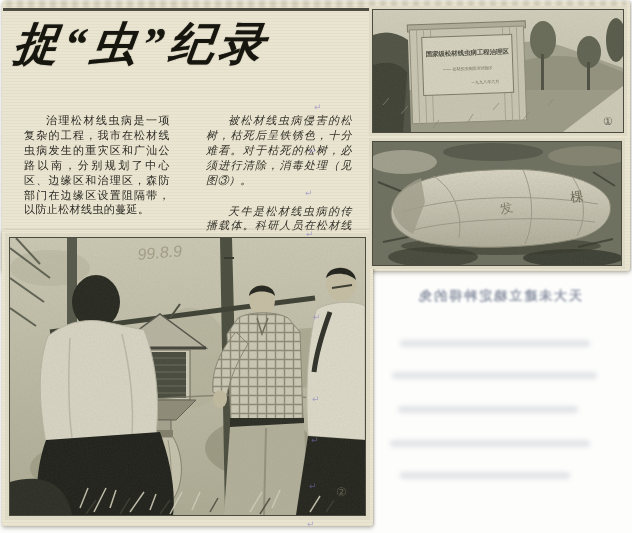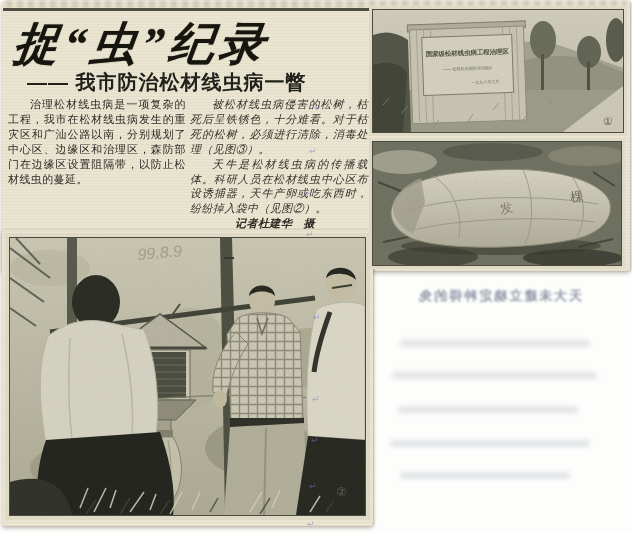--- a/index.html
+++ b/index.html
@@ -33,21 +33,21 @@
     position:absolute; left:27px; top:69px; width:330px;
     font-weight:bold; font-size:20px; letter-spacing:1px; color:#21211b; white-space:nowrap;
   }
   .col{
     position:absolute; top:97px; width:178px;
     font-size:11px; line-height:14.9px; color:#2b2a24; text-align:justify;
     letter-spacing:.4px;
   }
   .col-left{left:8px;}
   .col-right{left:190px;}
-  .col p{margin:0; text-indent:2em;}
+  .col p{margin:16px; text-indent:2em;}
   .kai{font-style:italic; color:#33322a;}
   .byline{margin-top:4px; text-align:center; padding-right:8px; font-weight:bold; font-style:italic; text-indent:0 !important;}
   .photo{
     position:absolute; background:#dfdac6; padding:3px;
     box-sizing:border-box;
   }
   .photo svg{display:block; border:1px solid #4c4b40; background:#b9b6a3;}
   .ph1{left:369px; top:6px; width:258px; height:130px;}
   .ph2{left:369px; top:138px; width:256px; height:131px;}
   .ph3{left:5px; top:233px; width:365px; height:287px; padding:4px;}
@@ -70,21 +70,20 @@
 <body>
 
 <div class="page">
 
   <div class="clip clip-top"></div>
   <div class="clip clip-left"></div>
   <div class="bleed-top"></div>
   <div class="top-rule"></div>
 
   <h1 class="headline hl-shadow">捉“虫”纪录</h1>
-  <div class="subtitle">—— 我市防治松材线虫病一瞥</div>
 
   <div class="col col-left">
     <p>治理松材线虫病是一项复杂的工程，我市在松材线虫病发生的重灾区和广汕公路以南，分别规划了中心区、边缘区和治理区，森防部门在边缘区设置阻隔带，以防止松材线虫的蔓延。</p>
   </div>
 
   <div class="col col-right">
     <p class="kai">被松材线虫病侵害的松树，枯死后呈铁锈色，十分难看。对于枯死的松树，必须进行清除，消毒处理（见图③）。</p>
     <p class="kai">天牛是松材线虫病的传播载体。科研人员在松材线虫中心区布设诱捕器，天牛产卵或吃东西时，纷纷掉入袋中（见图②）。</p>
     <p class="byline">记者杜建华　摄</p>
   </div>

